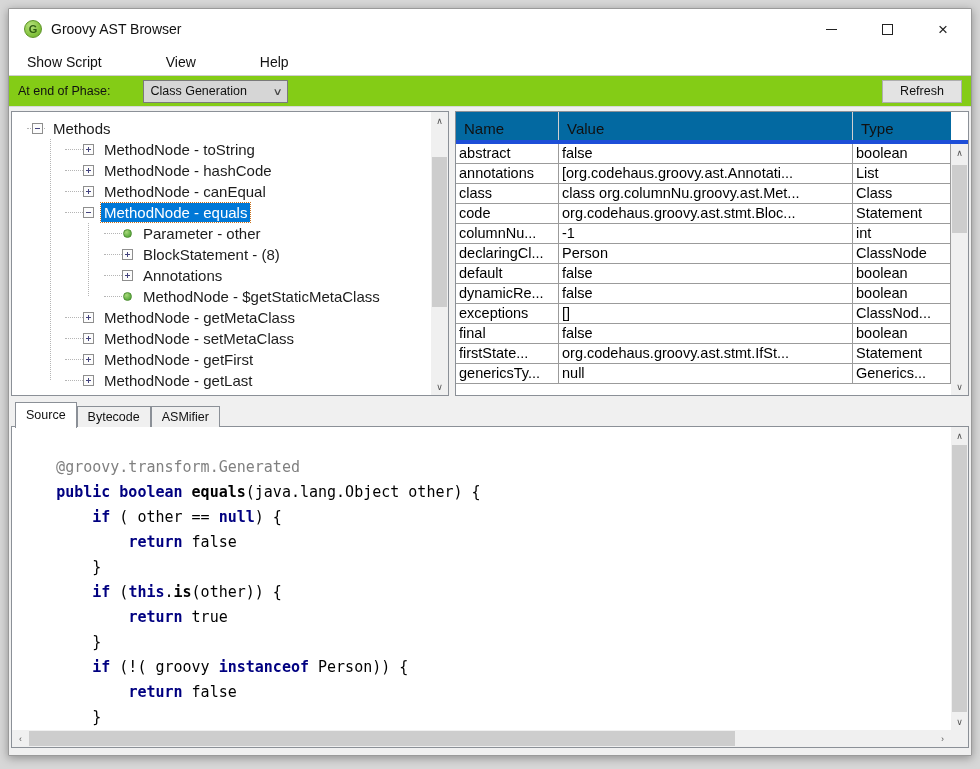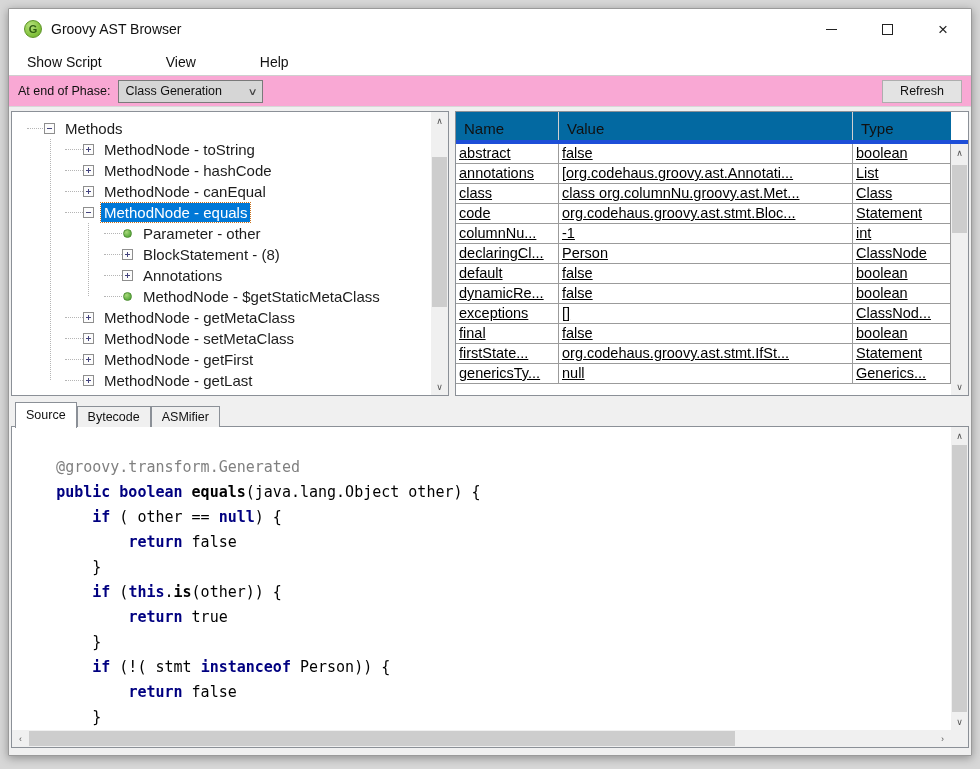--- a/index.html
+++ b/index.html
@@ -21,21 +21,21 @@
   .win-btn { width:56px; height:100%; display:flex; align-items:center; justify-content:center; color:#222; cursor:default; }
   .glyph-min { width:11px; height:0; border-top:1px solid #222; display:inline-block; }
   .glyph-max { width:11px; height:11px; border:1px solid #222; display:inline-block; }
   .glyph-close { font-size:17px; line-height:1; }
 
   
   .menubar { height:27px; background:#fff; border-bottom:1px solid #cfcfcf; display:flex; align-items:center; padding-left:8px; flex:0 0 auto;gap:40px; }
   .menu-item { font-size:14px; color:#111; padding:3px 10px; margin-right:4px; }
 
   
-  .toolbar { height:31px; background:#f9a8d4; border-bottom:1px solid #d8d8d8; display:flex; align-items:center; padding:0 9px; flex:0 0 auto; }
+  .toolbar { height:31px; background:#84cc16; border-bottom:1px solid #d8d8d8; display:flex; align-items:center; padding:0 9px; flex:0 0 auto;gap:25px; }
   .phase-label { font-size:12.5px; color:#111; margin-right:8px; }
   .combo { width:145px; height:23px; background:#d6d6d6; border:1px solid #7a7a7a; display:flex; align-items:center; padding:0 6px; font-size:12.5px; color:#111; }
   .combo .chev { margin-left:auto; font-size:10px; color:#444; transform:scaleX(1.4); }
   .refresh-btn { margin-left:auto; width:80px; height:23px; background:#e3e3e3; border:1px solid #aeaeae; font-size:12.5px; color:#111; display:flex; align-items:center; justify-content:center; }
 
   
   .content { flex:1; background:#f0f0f0; padding:4px 2px 0 2px; display:flex; flex-direction:column; overflow:hidden; }
   .top-split { height:285px; display:flex; flex:0 0 auto; }
   .panel { background:#fff; border:1px solid #8b9097; }
 
@@ -65,21 +65,21 @@
   .hscroll .sb-thumb { top:1px; bottom:1px; }
 
   .splitter-v { width:6px; flex:0 0 auto; }
   .splitter-h { height:5px; flex:0 0 auto; }
 
   
   .table-panel { flex:1; display:flex; flex-direction:column; overflow:hidden; }
   .tbl-header { height:32px; background:#0369a1; border-bottom:4px solid #1d4ed8; display:flex; flex:0 0 auto; }
   .tbl-hcell { font-size:15px; color:#111; padding:8px 0 0 8px; border-right:1px solid #d0d0d0; overflow:hidden; white-space:nowrap; }
   .tbl-body-wrap { flex:1; display:flex; overflow:hidden; }
-  .tbl-rows { flex:1; overflow:hidden;text-decoration:underline; }
+  .tbl-rows { flex:1; overflow:hidden; }
   .tbl-row { height:20px; display:flex; border-bottom:1px solid #9b9b9b; }
   .tbl-cell { font-size:14.5px; line-height:19px; color:#000; padding-left:3px; border-right:1px solid #9b9b9b; overflow:hidden; white-space:nowrap; }
   .col-name { width:103px; flex:0 0 auto; }
   .col-value { width:294px; flex:0 0 auto; }
   .col-type { flex:1; }
 
   
   .tabs-block { flex:0 0 auto; display:flex; flex-direction:column; }
   .tab-bar { height:26px; display:flex; align-items:flex-end; padding-left:4px; position:relative; z-index:2; }
   .tab { font-size:12.5px; color:#111; border:1px solid #8b9097; border-bottom:none; background:#f0f0f0; padding:3px 10px 3px 10px; height:21px; display:flex; align-items:center; }
@@ -129,21 +129,21 @@
     </div>
     <div class="refresh-btn">Refresh</div>
   </div>
 
   <div class="content">
 
     <div class="top-split">
 
       <div class="panel tree-panel">
         <div class="tree-view">
-            <div class="tree-item" style="padding-left: 32px;">
+            <div class="tree-item" style="padding-left: 20px;">
               <span class="stub" style="left: 15px; width: 18px; top: 10px;"></span>
               <span class="expander minus"></span>
               <span class="tree-label">Methods</span>
             </div>
             <div class="tree-item" style="padding-left: 71px;">
               <span class="stub" style="left: 53px; width: 18px; top: 10px;"></span>
               <span class="expander plus"></span>
               <span class="tree-label">MethodNode - toString</span>
             </div>
             <div class="tree-item" style="padding-left: 71px;">
@@ -309,21 +309,21 @@
           <div class="code-area">
               <div class="code-line">&nbsp;</div>
               <div class="code-line"><span class="tk-g">    @groovy.transform.Generated</span></div>
               <div class="code-line"><span class="tk-p">    </span><span class="tk-k">public</span><span class="tk-p"> </span><span class="tk-k">boolean</span><span class="tk-p"> </span><span class="tk-b">equals</span><span class="tk-p">(java.lang.Object other) {</span></div>
               <div class="code-line"><span class="tk-p">        </span><span class="tk-k">if</span><span class="tk-p"> ( other == </span><span class="tk-k">null</span><span class="tk-p">) {</span></div>
               <div class="code-line"><span class="tk-p">            </span><span class="tk-k">return</span><span class="tk-p"> false</span></div>
               <div class="code-line"><span class="tk-p">        }</span></div>
               <div class="code-line"><span class="tk-p">        </span><span class="tk-k">if</span><span class="tk-p"> (</span><span class="tk-k">this</span><span class="tk-p">.</span><span class="tk-b">is</span><span class="tk-p">(other)) {</span></div>
               <div class="code-line"><span class="tk-p">            </span><span class="tk-k">return</span><span class="tk-p"> true</span></div>
               <div class="code-line"><span class="tk-p">        }</span></div>
-              <div class="code-line"><span class="tk-p">        </span><span class="tk-k">if</span><span class="tk-p"> (!( stmt </span><span class="tk-k">instanceof</span><span class="tk-p"> Person)) {</span></div>
+              <div class="code-line"><span class="tk-p">        </span><span class="tk-k">if</span><span class="tk-p"> (!( groovy </span><span class="tk-k">instanceof</span><span class="tk-p"> Person)) {</span></div>
               <div class="code-line"><span class="tk-p">            </span><span class="tk-k">return</span><span class="tk-p"> false</span></div>
               <div class="code-line"><span class="tk-p">        }</span></div>
             </div>
           <div class="vscroll">
             <div class="sb-btn">∧</div>
             <div class="sb-track">
               <div class="sb-thumb" style="top:1px; bottom:1px;"></div>
             </div>
             <div class="sb-btn">∨</div>
           </div>

